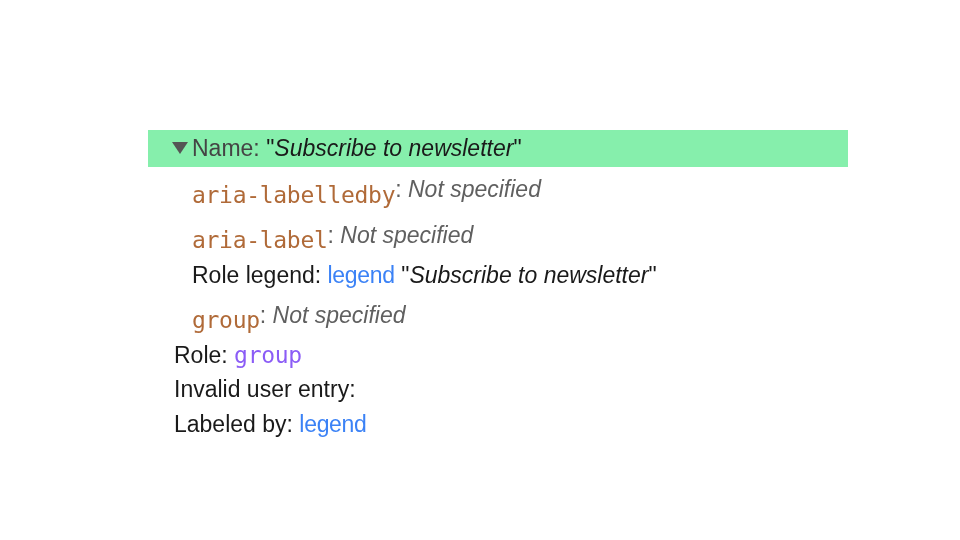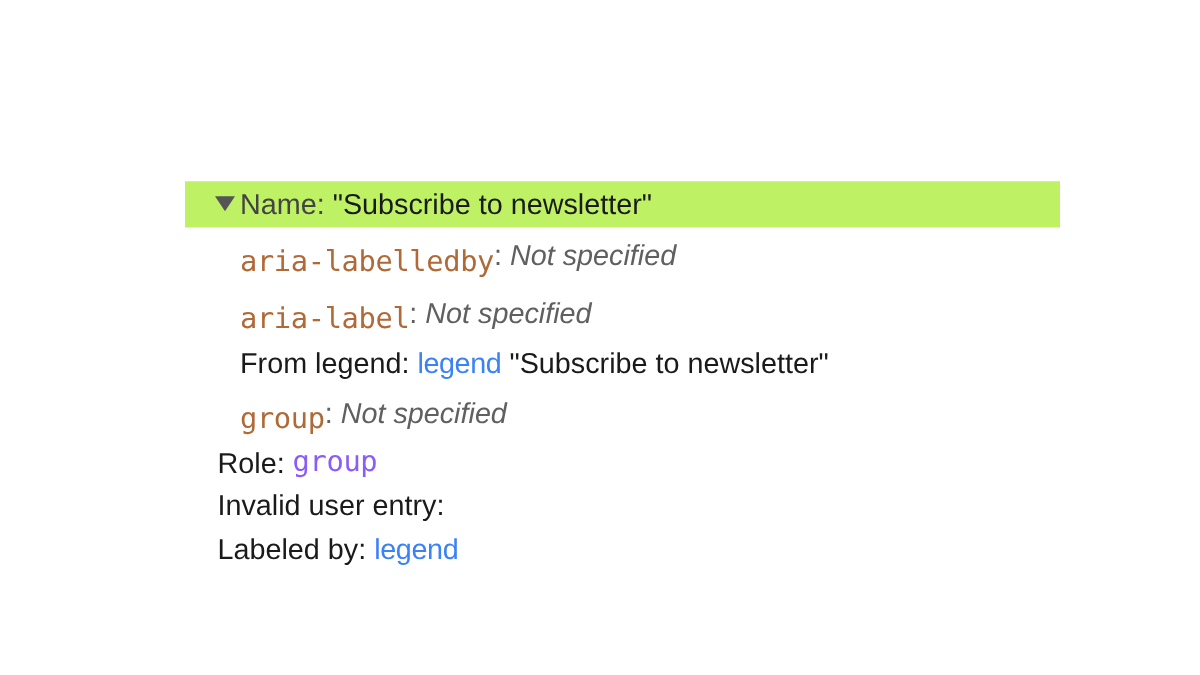--- a/index.html
+++ b/index.html
@@ -20,39 +20,39 @@
     .panel {
       width: 700px;
     }
     .row {
       line-height: 1.5;
       display: flex;
       align-items: center;
       white-space: pre;
     }
     .header-row {
-      background: #bef264;
+      background: #86efac;
       padding: 1px 0;
-      margin-top: 15px;
     }
     .triangle {
       display: inline-block;
       width: 0;
       height: 0;
       border-left: 8px solid transparent;
       border-right: 8px solid transparent;
       border-top: 12px solid #555;
       margin-right: 4px;
       margin-left: 2px;
       vertical-align: middle;
     }
     .label {
       color: #444;
     }
     .quoted {
+      font-style: italic;
       color: #1a1a1a;
     }
     .not-specified {
       font-style: italic;
       color: #606060;
       text-align: center;
     }
     .attr-name {
       font-family: ui-monospace, "SF Mono", Menlo, Consolas, monospace;
       color: #b06a38;
@@ -95,21 +95,21 @@
 
   <div class="row indent-2">
     <span class="attr-name">aria-labelledby</span><span class="colon">: </span><span class="not-specified">Not specified</span>
   </div>
 
   <div class="row indent-2">
     <span class="attr-name">aria-label</span><span class="colon">: </span><span class="not-specified">Not specified</span>
   </div>
 
   <div class="row indent-2">
-    <span><span>From legend</span>: </span><span class="code-red">legend</span><span> "<span class="quoted">Subscribe to newsletter</span>"</span>
+    <span><span>Role legend</span>: </span><span class="code-red">legend</span><span> "<span class="quoted">Subscribe to newsletter</span>"</span>
   </div>
 
   <div class="row indent-2">
     <span class="attr-name">group</span><span class="colon">: </span><span class="not-specified">Not specified</span>
   </div>
 
   <div class="row indent-1">
     <span><span>Role</span>: </span><span class="code-dark">group</span>
   </div>
 

